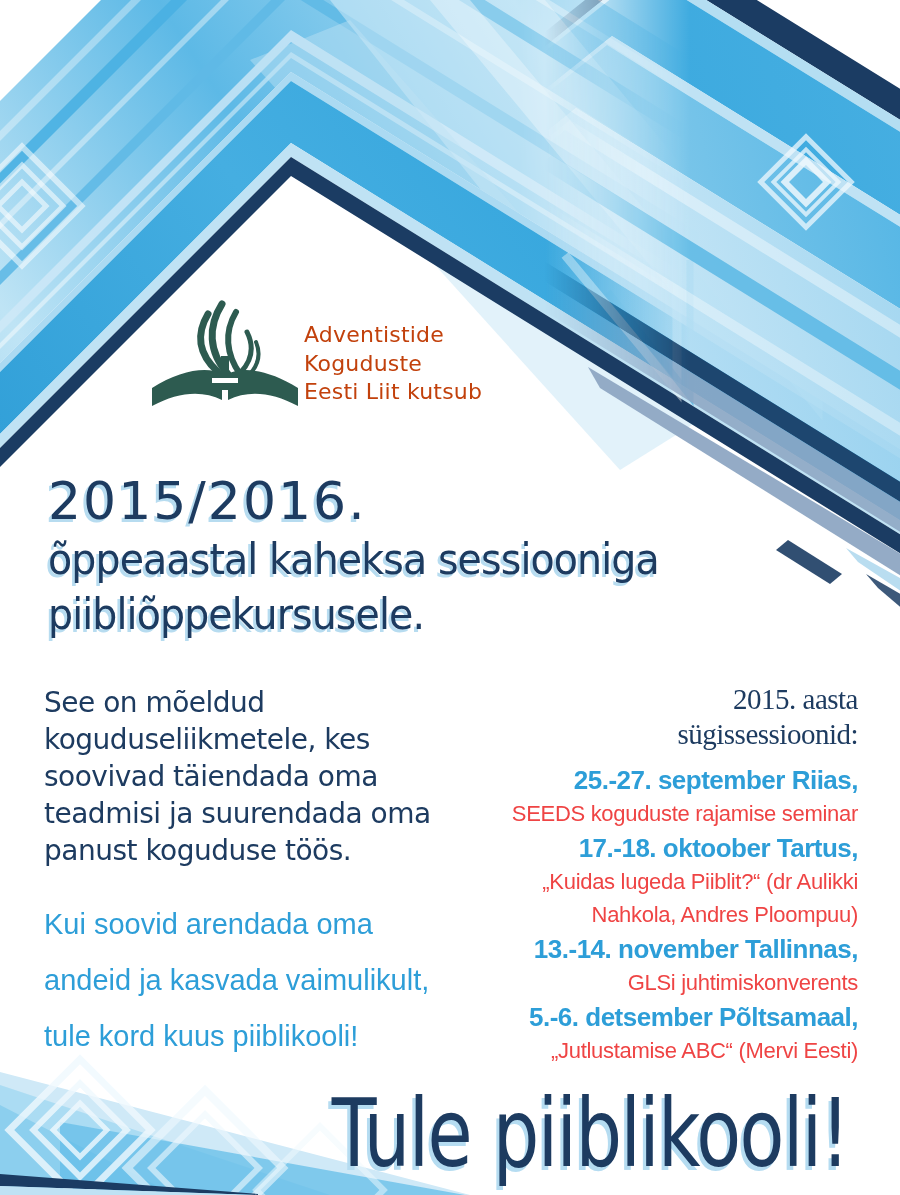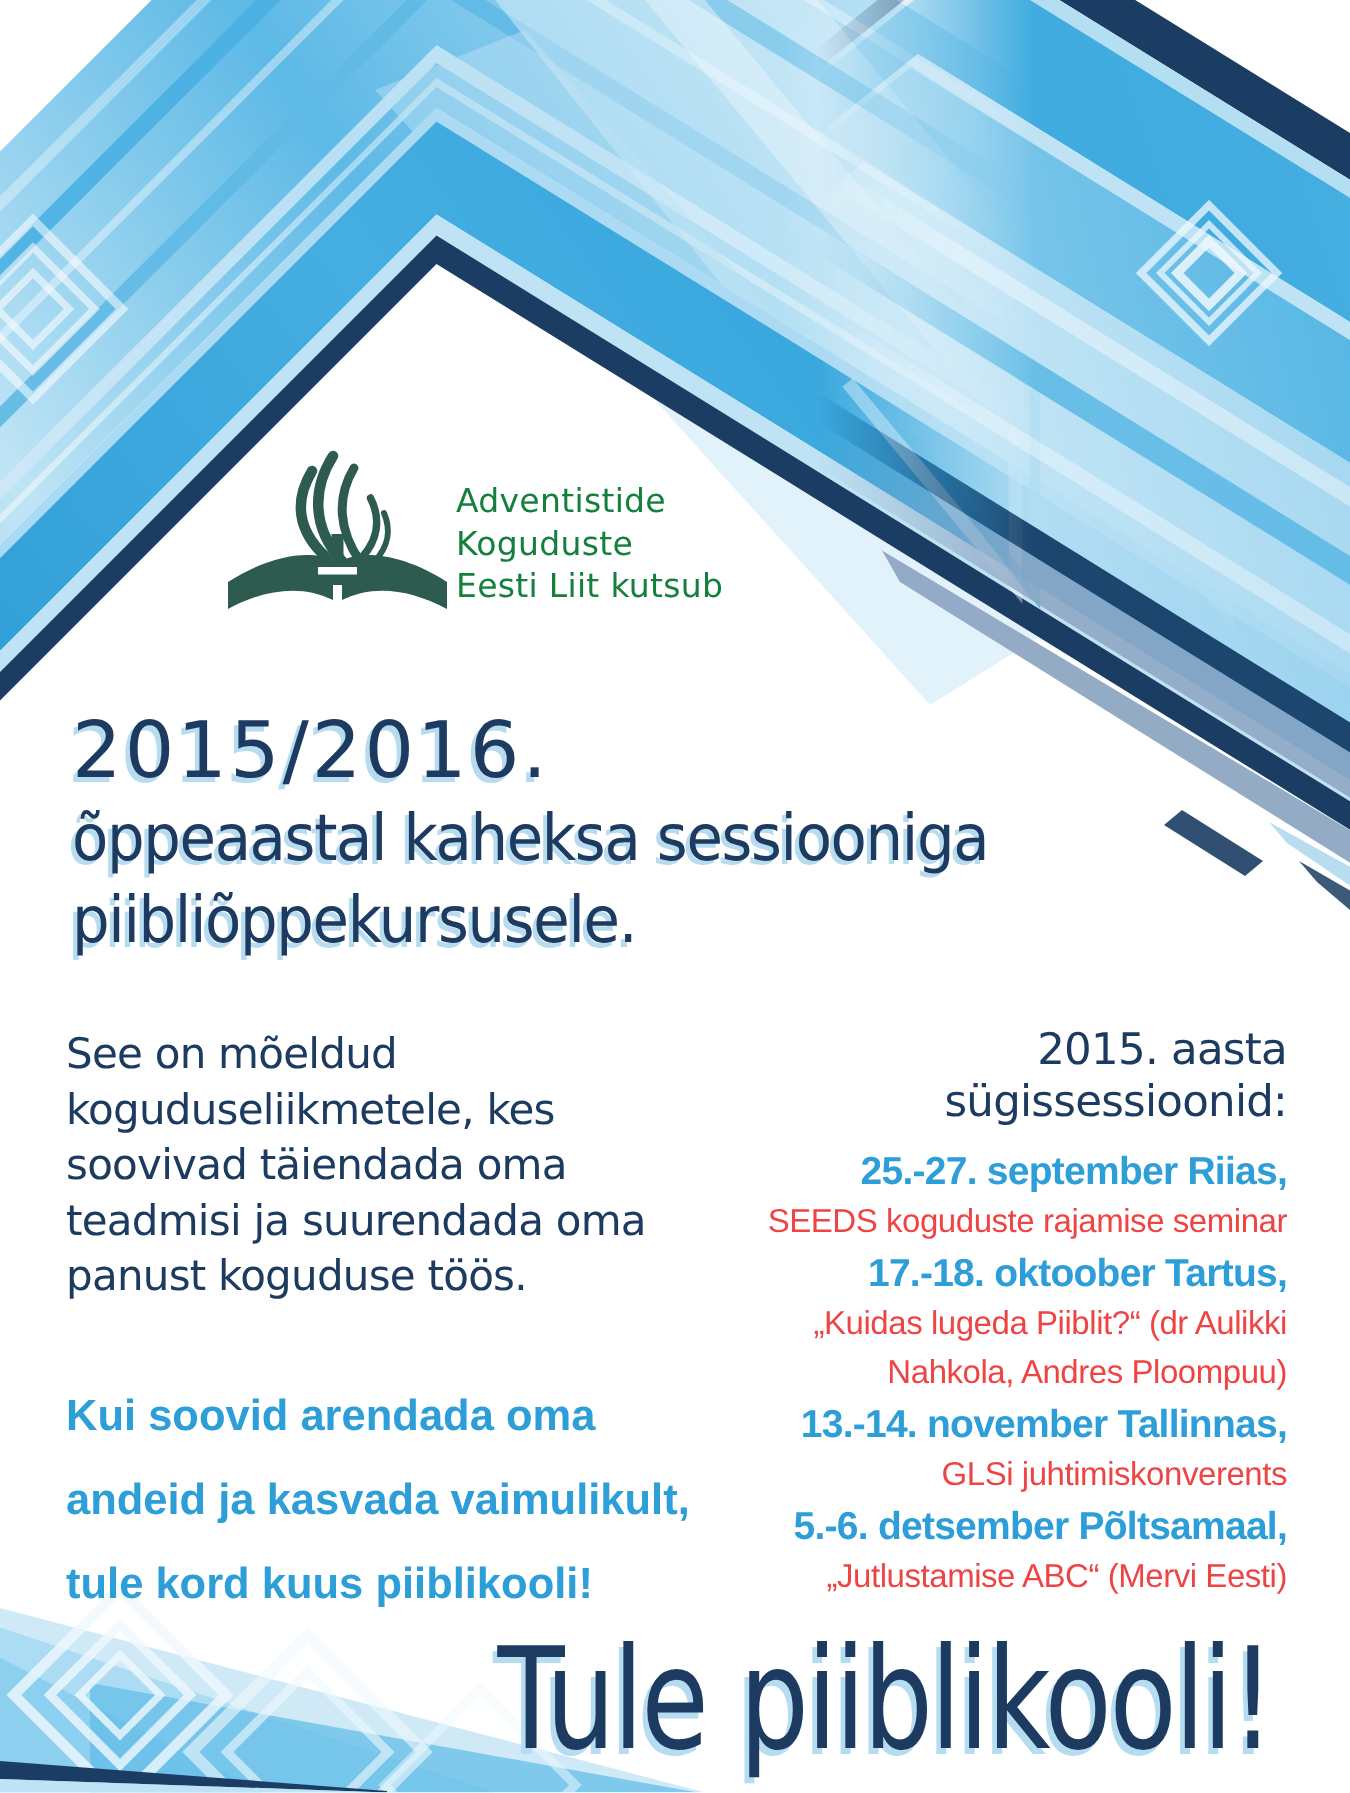--- a/index.html
+++ b/index.html
@@ -2,35 +2,35 @@
 <html><head>
 <meta charset="utf-8">
 <style>
   html,body{margin:0;padding:0;background:#ffffff;}
   #poster{position:relative;width:900px;height:1195px;overflow:hidden;background:#ffffff;
           font-family:"DejaVu Sans",sans-serif;}
   #bg{position:absolute;left:0;top:0;width:900px;height:1195px;}
   .abs{position:absolute;}
   .pre{white-space:pre-line;}
   
-  .org{left:304px;top:321px;font-size:22px;line-height:28.5px;color:#15803d;letter-spacing:.2px;}
+  .org{left:304px;top:321px;font-size:22px;line-height:28.5px;color:#c2410c;letter-spacing:.2px;}
   
   .headline{left:48px;top:470px;color:#1d3b60;}
   .headline .year{font-size:52px;line-height:62px;letter-spacing:2px;
      text-shadow:-3px 3px 0 #b7dcf0;}
   .headline .rest{font-size:43px;line-height:55px;letter-spacing:-1px;
      transform:scaleX(.92);transform-origin:left top;text-shadow:-3px 3px 0 #b7dcf0;}
   
   .intro{left:44px;top:684px;font-size:28px;line-height:37px;letter-spacing:-.5px;color:#1d3b60;}
   
-  .callout{left:44px;top:916px;font-family:"Liberation Sans",sans-serif;font-weight:bold;
+  .callout{left:44px;top:896px;font-family:"Liberation Sans",sans-serif;font-weight:normal;
      font-size:29px;line-height:56px;color:#2d9ed8;}
   
   .sessions{right:42px;top:682px;width:480px;text-align:right;}
-  .sessions .title{font-size:29px;line-height:35px;letter-spacing:-.5px;color:#1d3b60;margin-bottom:12px;}
+  .sessions .title{font-size:29px;line-height:35px;letter-spacing:-.5px;color:#1d3b60;margin-bottom:12px;font-family:Liberation Serif, serif;}
   .sess-date{font-family:"Liberation Sans",sans-serif;font-weight:bold;font-size:26px;
      line-height:33px;letter-spacing:-.5px;color:#2d9ed8;margin-top:2px;}
   .sess-detail{font-family:"Liberation Sans",sans-serif;font-size:22px;line-height:33px;
      letter-spacing:-.3px;color:#ef4444;}
   
   .cta{right:52px;top:1086px;font-size:94px;line-height:96px;letter-spacing:-2px;color:#1d3b60;
      transform:scaleX(.78);transform-origin:right center;text-shadow:-4px 4px 0 #b5dcf1;}
 </style>
 </head>
 <body>

